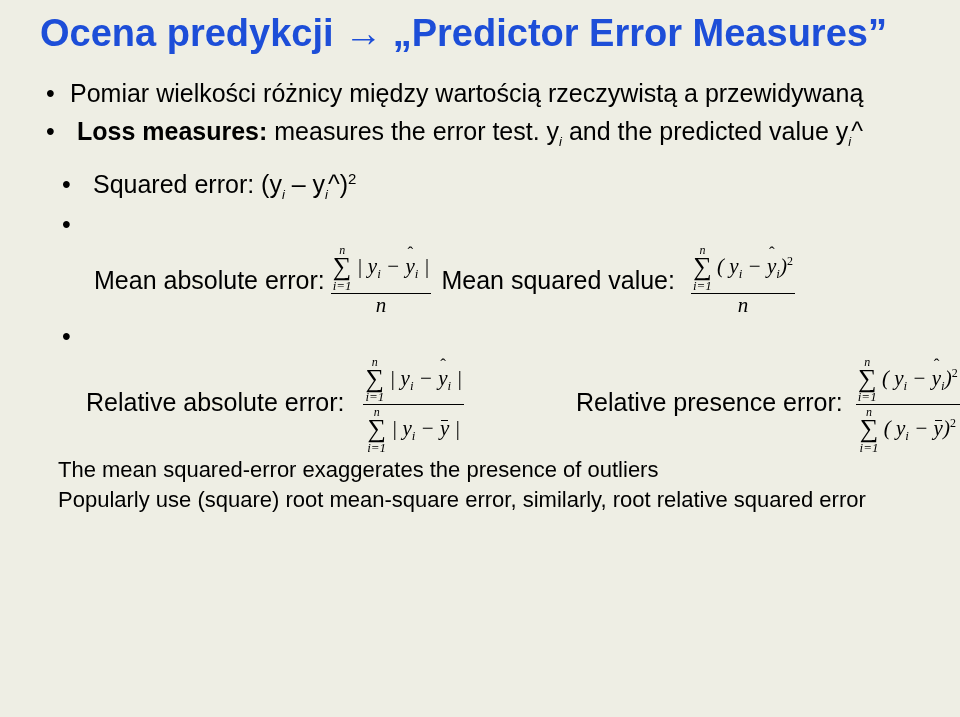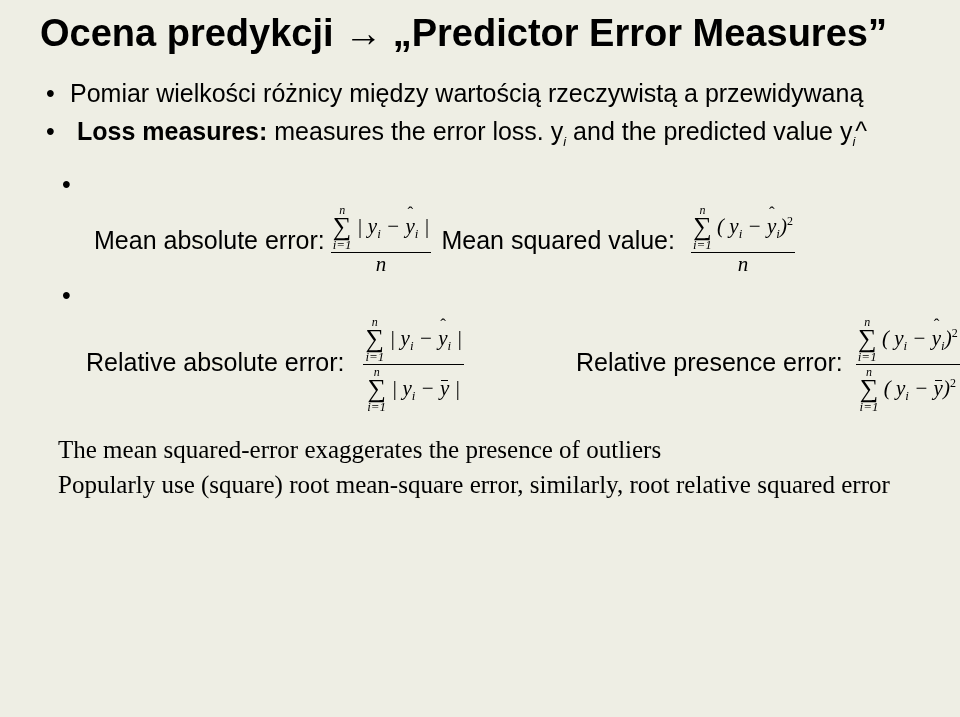--- a/index.html
+++ b/index.html
@@ -12,21 +12,21 @@
     color: #000;
     overflow: hidden;
   }
   .slide {
     padding: 12px 40px 20px 40px;
     box-sizing: border-box;
   }
   .title {
     font-size: 38px;
     font-weight: bold;
-    color: #000000;
+    color: #1d4ed8;
     margin-bottom: 18px;
     line-height: 1.15;
   }
   ul.lvl1 {
     list-style: none;
     padding-left: 18px;
     margin: 12px;
     font-size: 25px;
     line-height: 1.55;
   }
@@ -139,43 +139,44 @@
   }
   .relrow .rightblock {
     flex: 0 0 auto;
   }
   .formula-block {
     display: inline-block;
     vertical-align: middle;
     font-family: "Times New Roman", serif;
   }
   .bottom-block {
-    margin-top: 18px;
     padding-left: 18px;
-    font-size: 25px;
+    font-size: 22px;
     line-height: 1.4;
-    font-family: Liberation Serif, serif;
   }
 </style>
 </head>
 <body>
 
 <div class="slide">
   <div class="title">
     <span>Ocena predykcji </span><span>→</span><span> „Predictor Error Measures”</span>
   </div>
 
   <ul class="lvl1">
     <li><span>Pomiar wielkości różnicy między wartością rzeczywistą a przewidywaną</span></li>
     <li>
-      <b>Loss measures:</b><span> measures the error loss. y</span><span class="sub">i</span><span> and the predicted value y</span><span class="sub">i</span><span>^</span>
+      <b>Loss measures:</b><span> measures the error test. y</span><span class="sub">i</span><span> and the predicted value y</span><span class="sub">i</span><span>^</span>
     </li>
   </ul>
 
   <ul class="lvl2">
+    <li>
+      <span>Squared error:  (y</span><span class="sub">i</span><span> – y</span><span class="sub">i</span><span>^)</span><sup style="font-size:15px;">2</sup>
+    </li>
   </ul>
 
 
   <ul class="lvl2">
     <li>
       <div class="mae-row">
         <span class="label-left">Mean absolute error:</span>
         <span class="frac">
           <span class="num">
             <span class="sumwrap">

